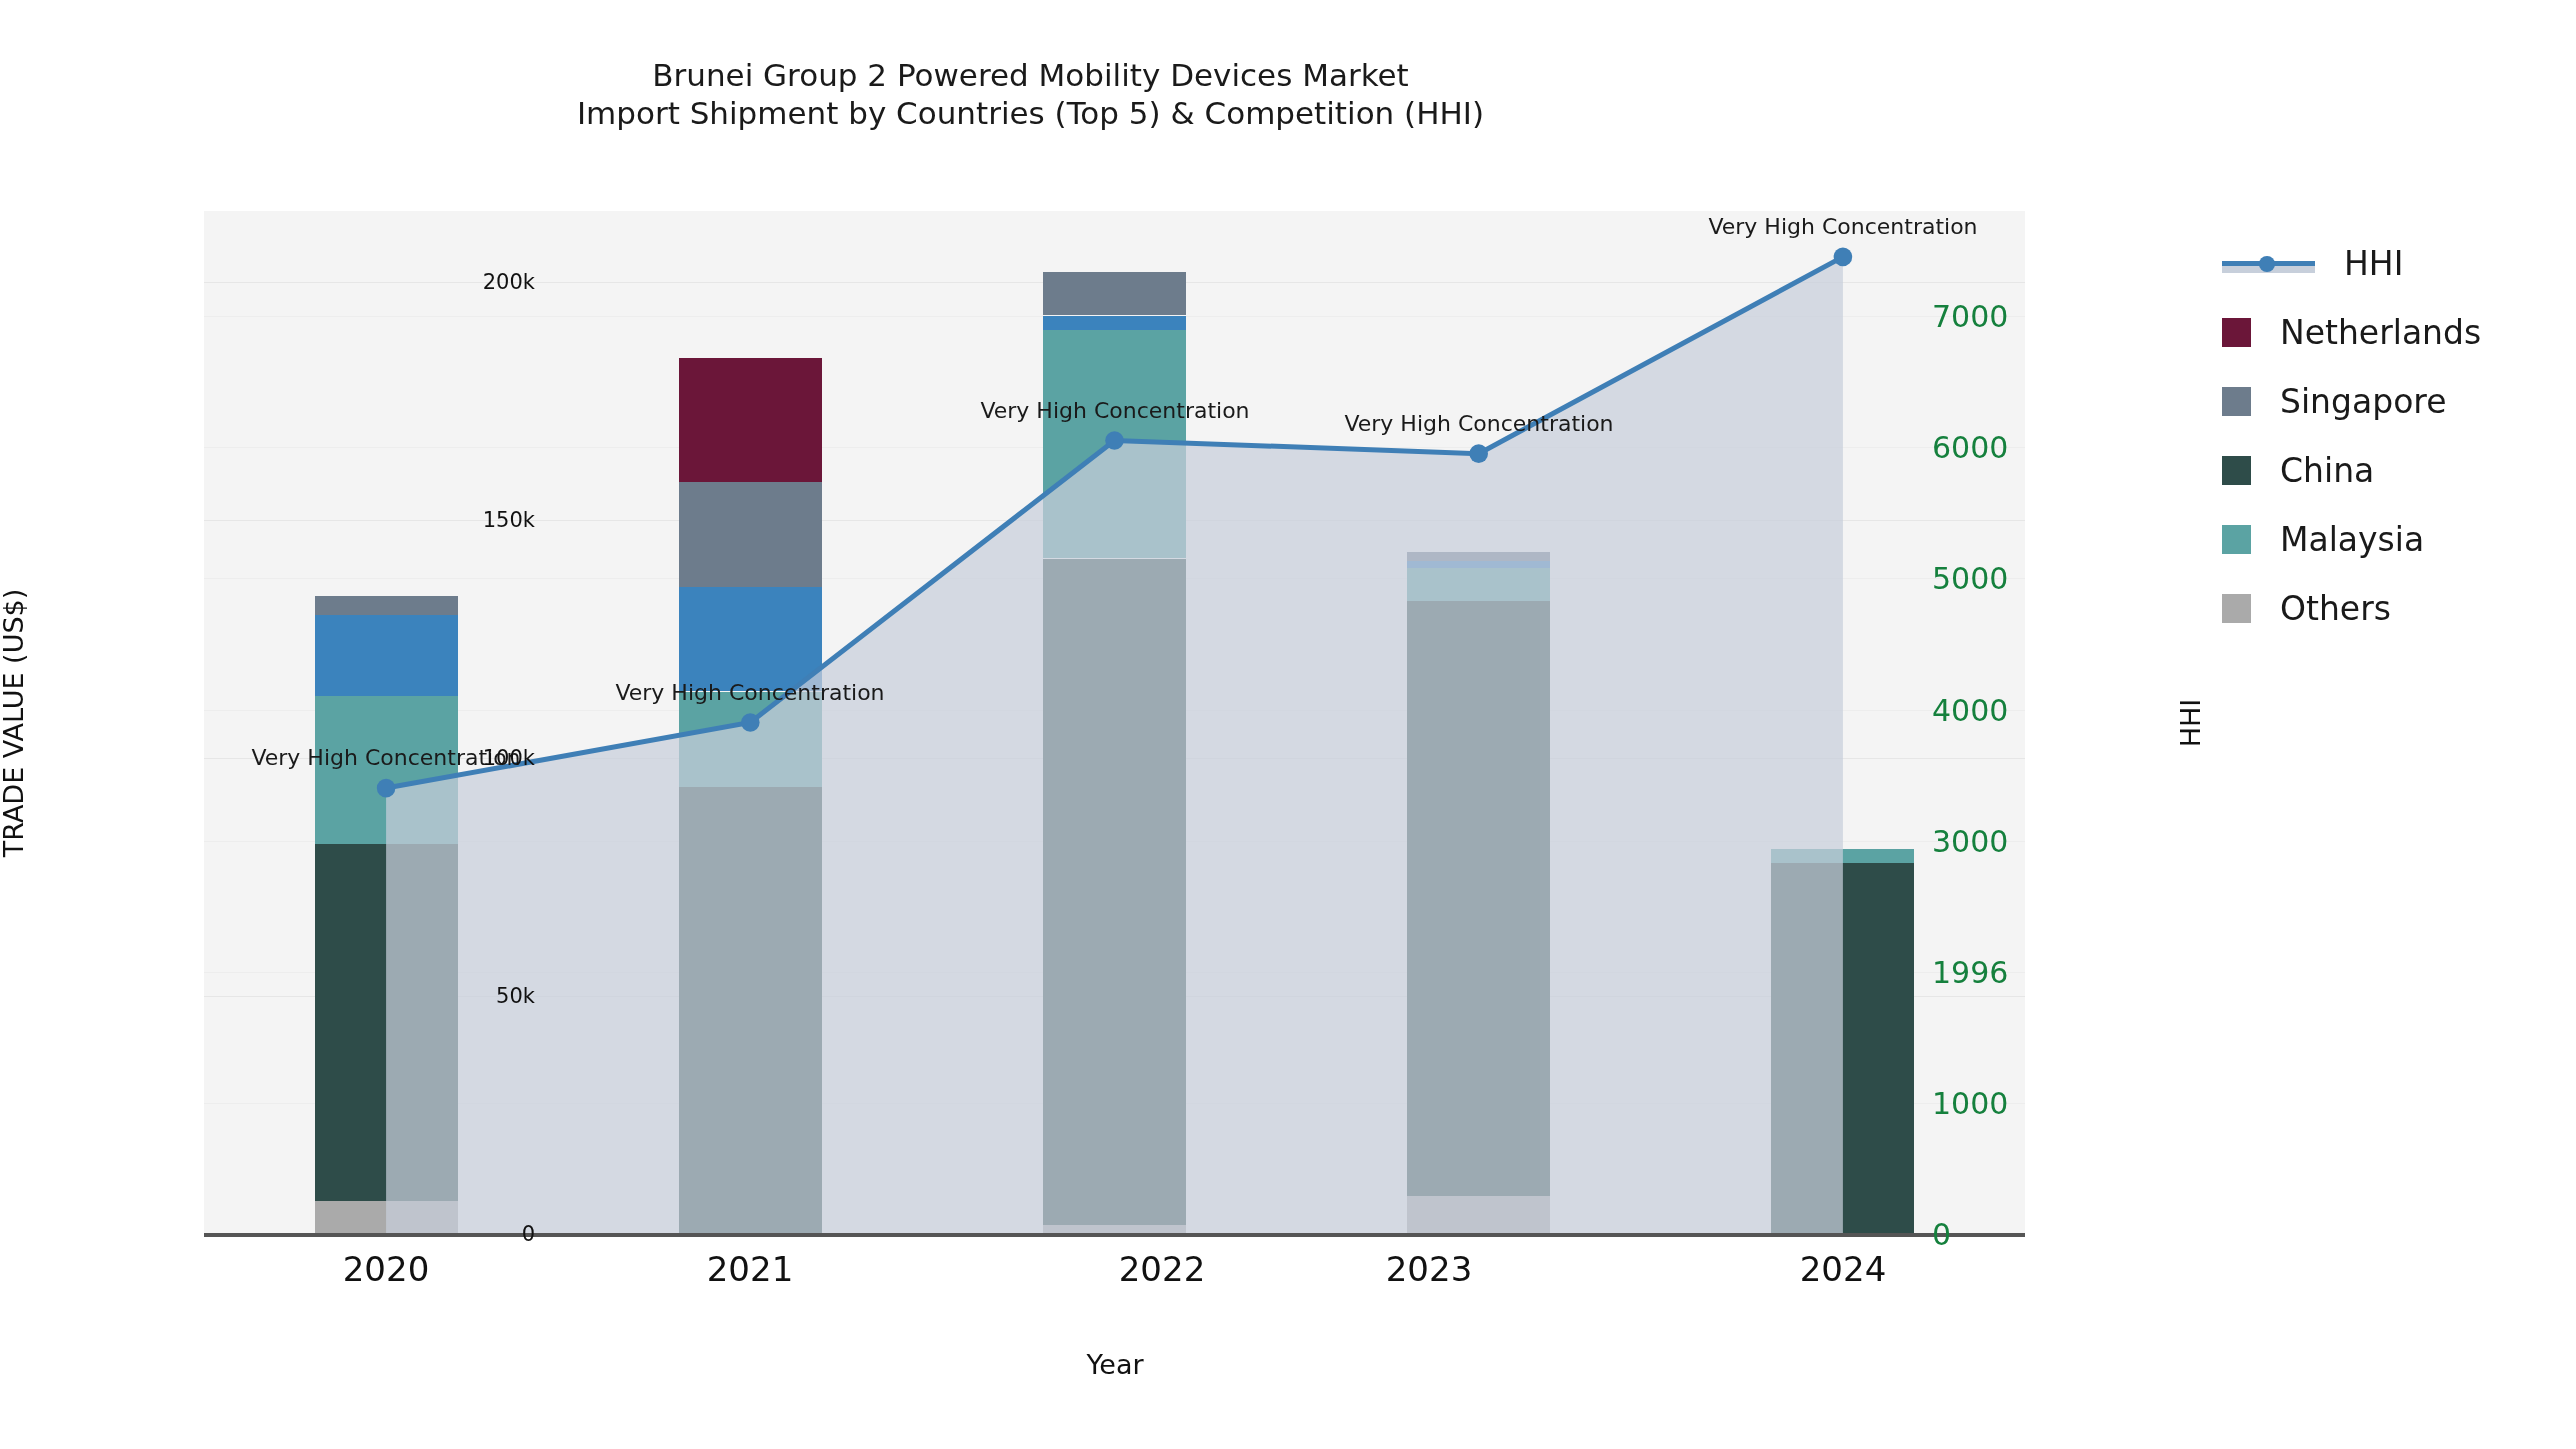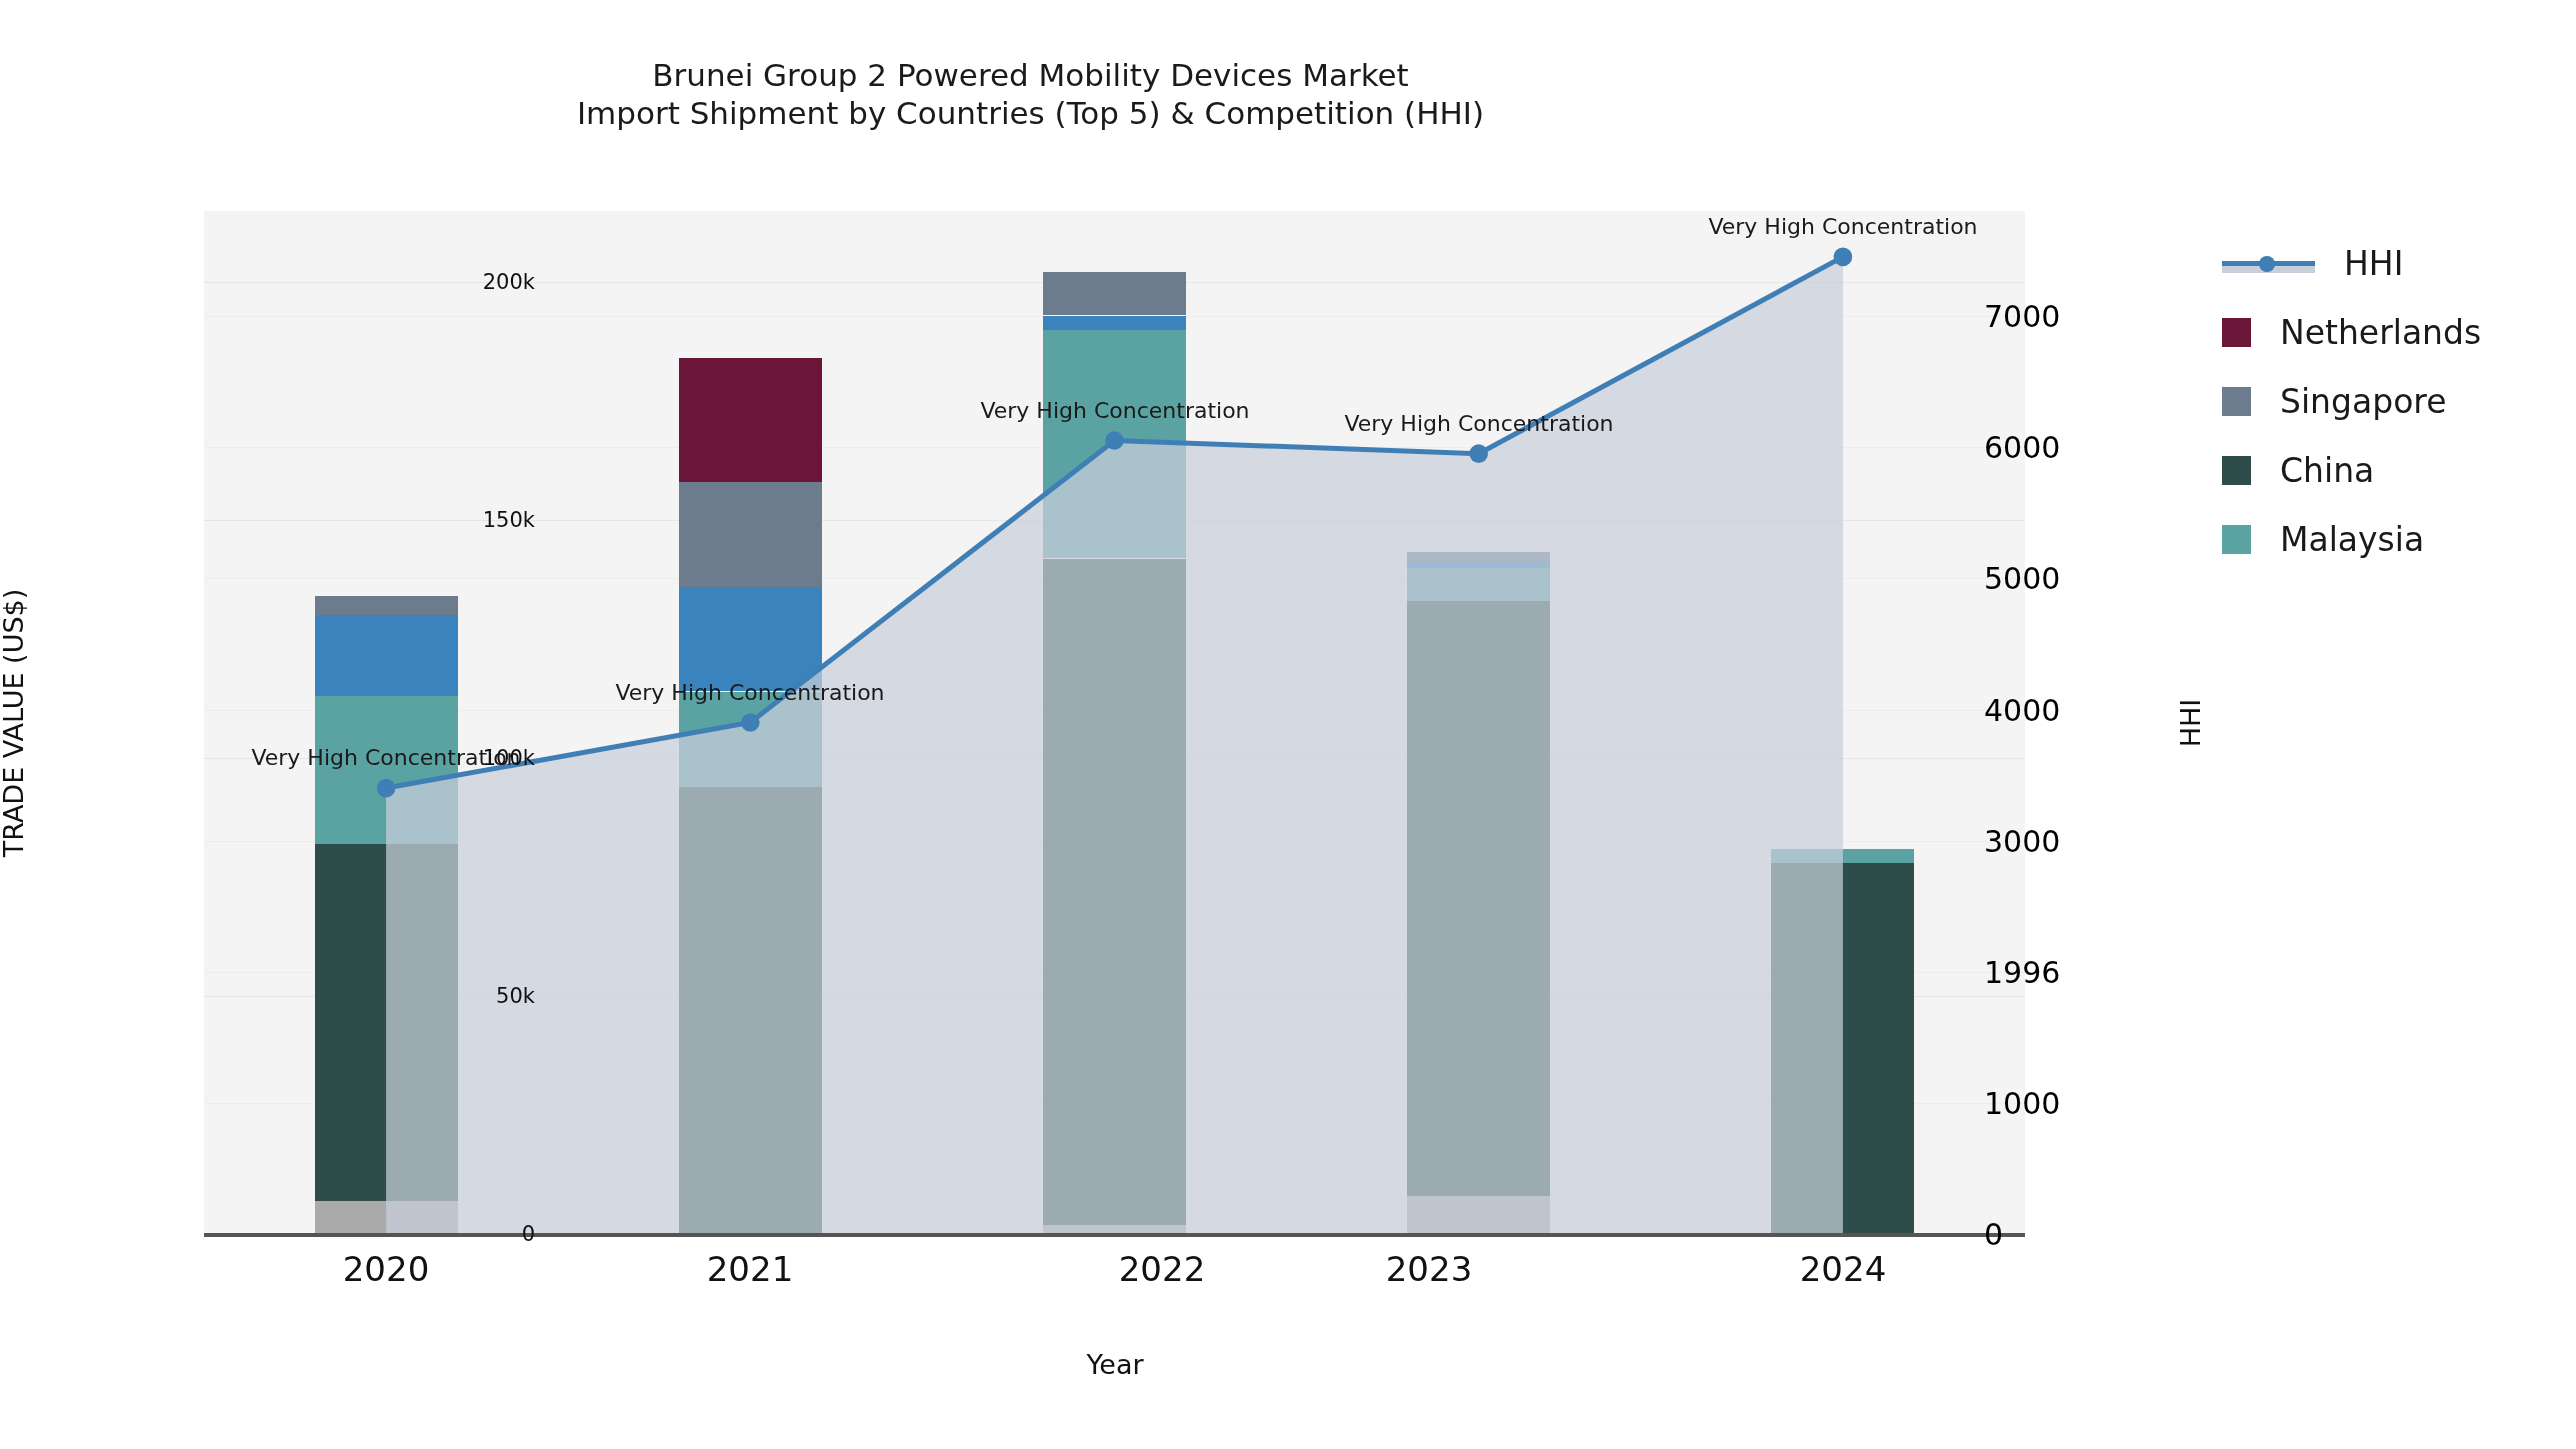--- a/index.html
+++ b/index.html
@@ -29,21 +29,21 @@
   .annot{position:absolute;font-size:22px;color:#1a1a1a;white-space:nowrap;
          transform:translateX(-50%);}
 
   
   .axis-line{position:absolute;background:#555;}
   .ytick{position:absolute;right:2041px;text-align:right;font-size:21px;color:#111;
          transform:translateY(-50%);white-space:nowrap;}
   .ylabel-left{position:absolute;left:13px;top:723px;font-size:27px;color:#111;
        transform:translate(-50%,-50%) rotate(-90deg);transform-origin:center;
        white-space:nowrap;}
-  .y2tick{position:absolute;left:1984px;text-align:right;font-size:30px;color:#000000;
+  .y2tick{position:absolute;left:1932px;text-align:right;font-size:30px;color:#15803d;
           transform:translateY(-50%);white-space:nowrap;}
   .ylabel-right{position:absolute;left:2190px;top:723px;font-size:27px;color:#111;
        transform:translate(-50%,-50%) rotate(-90deg);transform-origin:center;
        white-space:nowrap;}
   .xtick{position:absolute;top:1249px;font-size:34px;color:#111;
          transform:translateX(-50%);white-space:nowrap;}
   .xlabel{position:absolute;left:1115px;top:1349px;font-size:27px;color:#111;
           transform:translateX(-50%);white-space:nowrap;}
 
   
@@ -185,16 +185,20 @@
         <span class="legend-label">Singapore</span>
       </div>
       <div class="legend-row">
         <div class="swatch" style="background: rgb(46, 76, 73);"></div>
         <span class="legend-label">China</span>
       </div>
       <div class="legend-row">
         <div class="swatch" style="background: rgb(91, 163, 163);"></div>
         <span class="legend-label">Malaysia</span>
       </div>
+      <div class="legend-row">
+        <div class="swatch" style="background: rgb(170, 170, 170);"></div>
+        <span class="legend-label">Others</span>
+      </div>
     </div>
 
 </div>
 
 
 </body></html>

